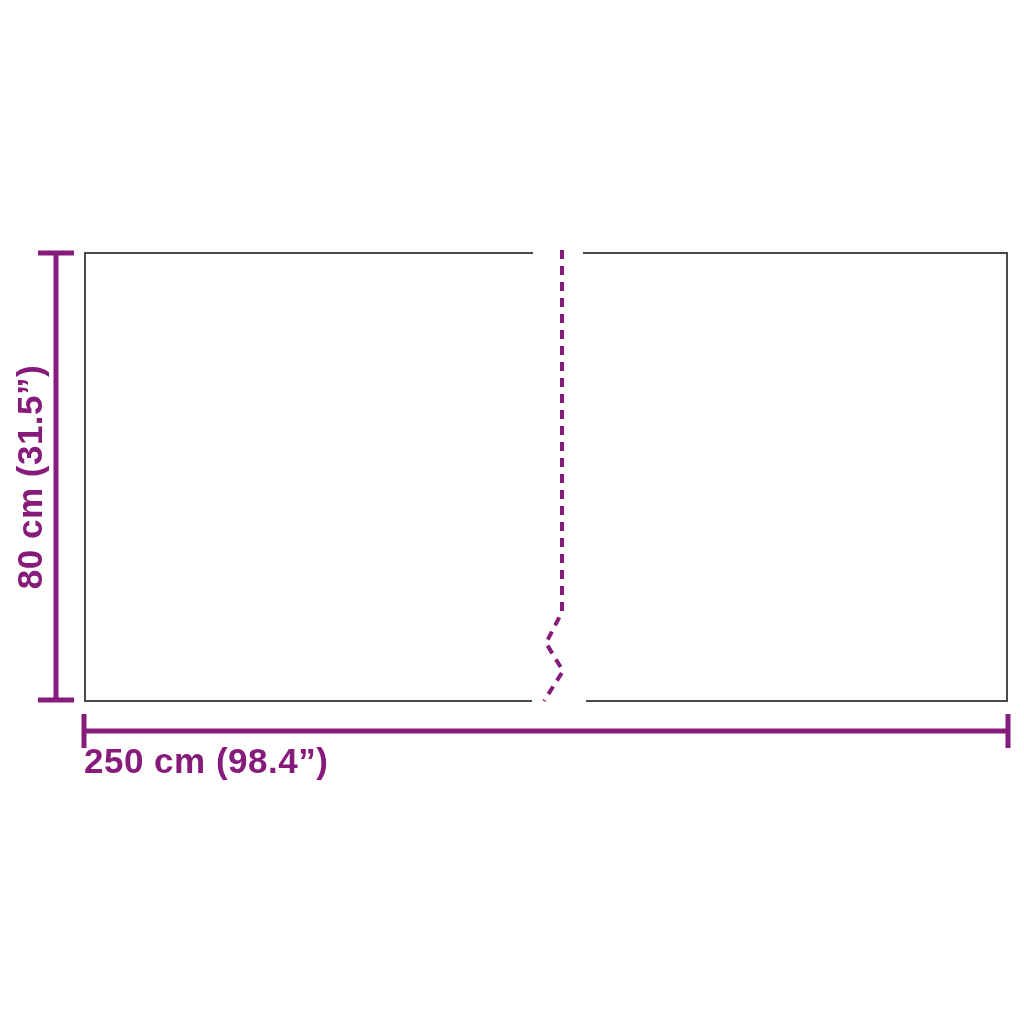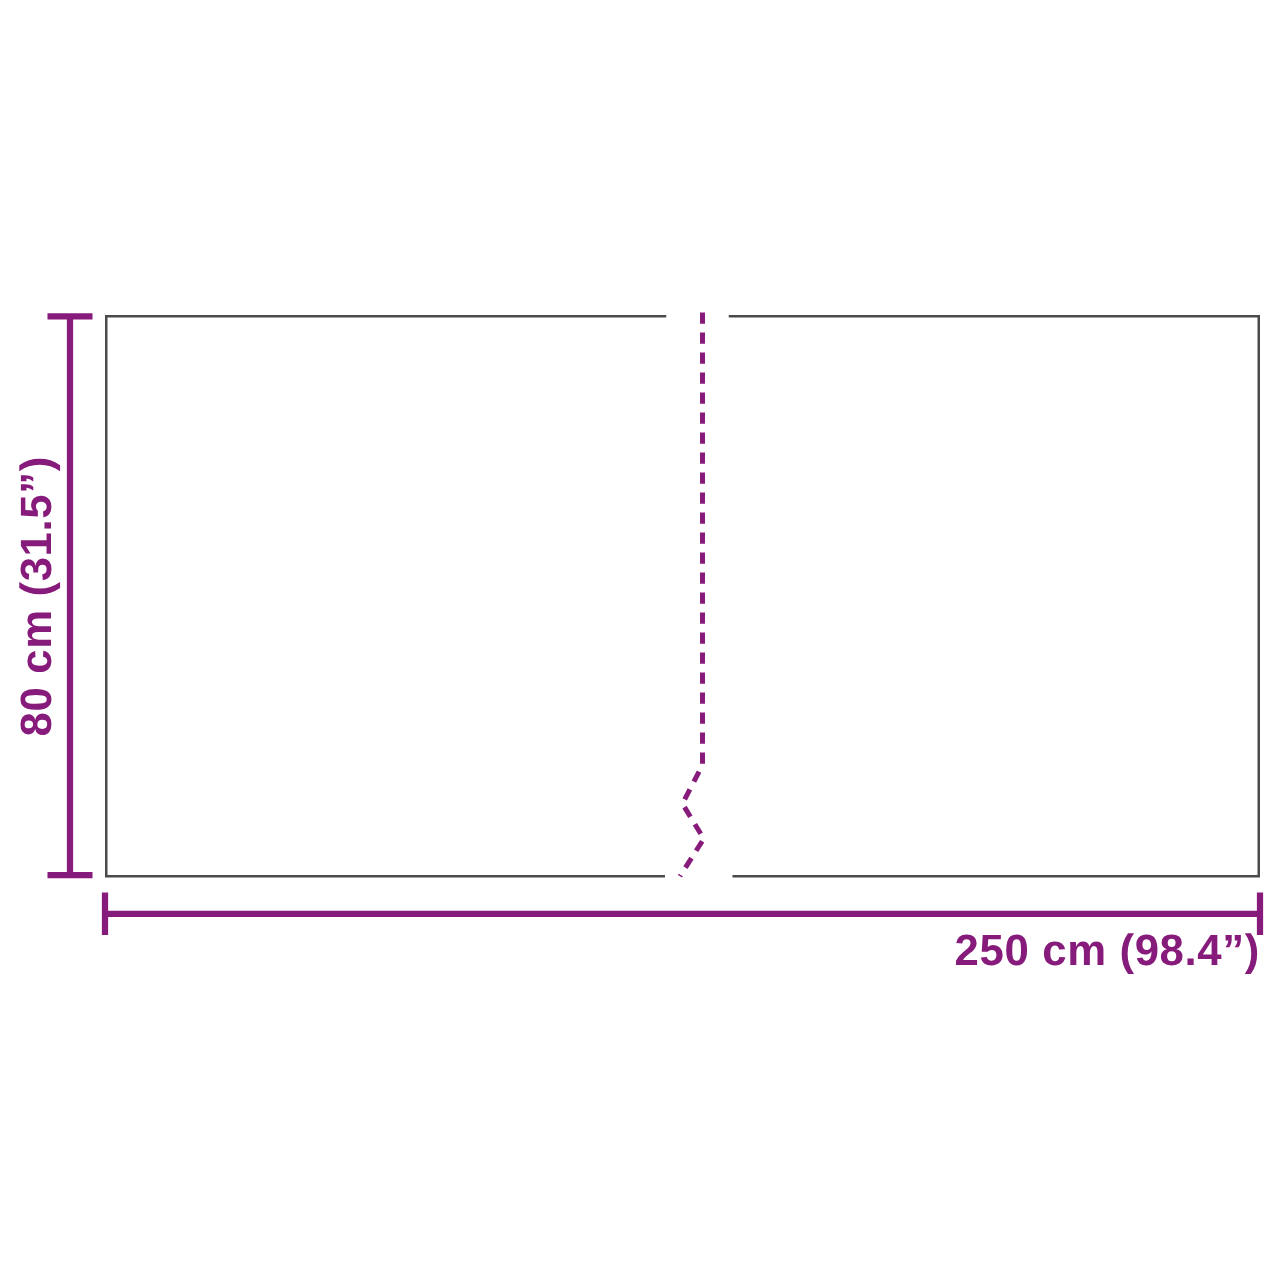--- a/index.html
+++ b/index.html
@@ -47,21 +47,21 @@
     color: var(--accent);
     font-weight: bold;
     font-size: 35px;
     letter-spacing: 0.5px;
     white-space: nowrap;
   }
   .width-label {
     left: 84px;
     top: 741px;
     width: 924px;
-    text-align: right;
+    text-align: left;
   }
   .height-label {
     left: 30px;
     top: 477px;
     transform: translate(-50%, -50%) rotate(-90deg);
   }
 </style>
 </head>
 <body>
 

